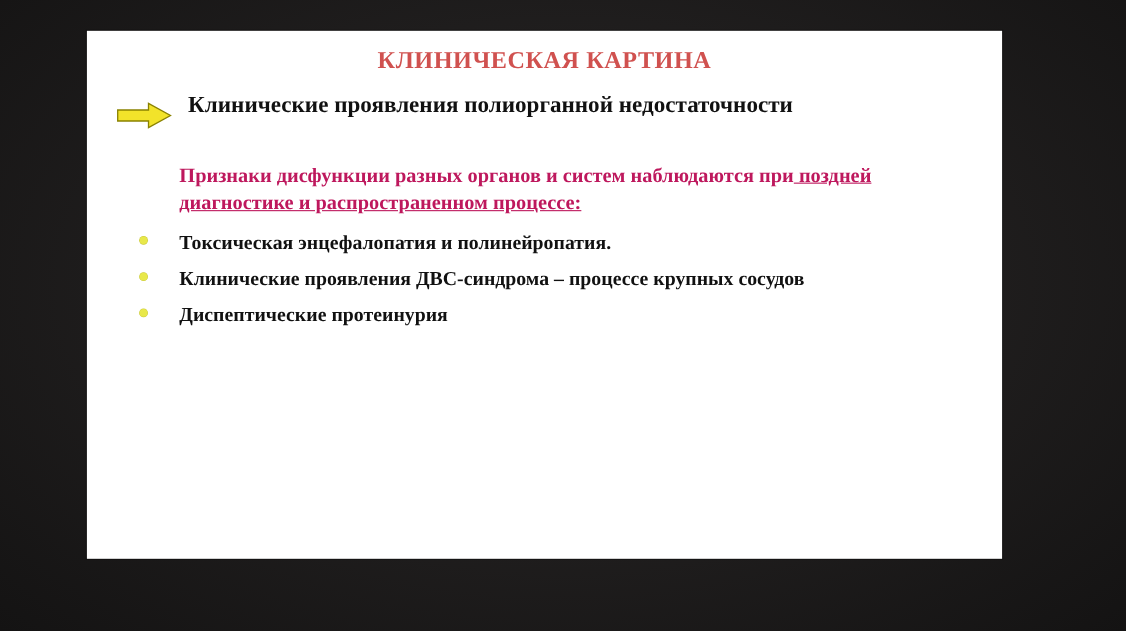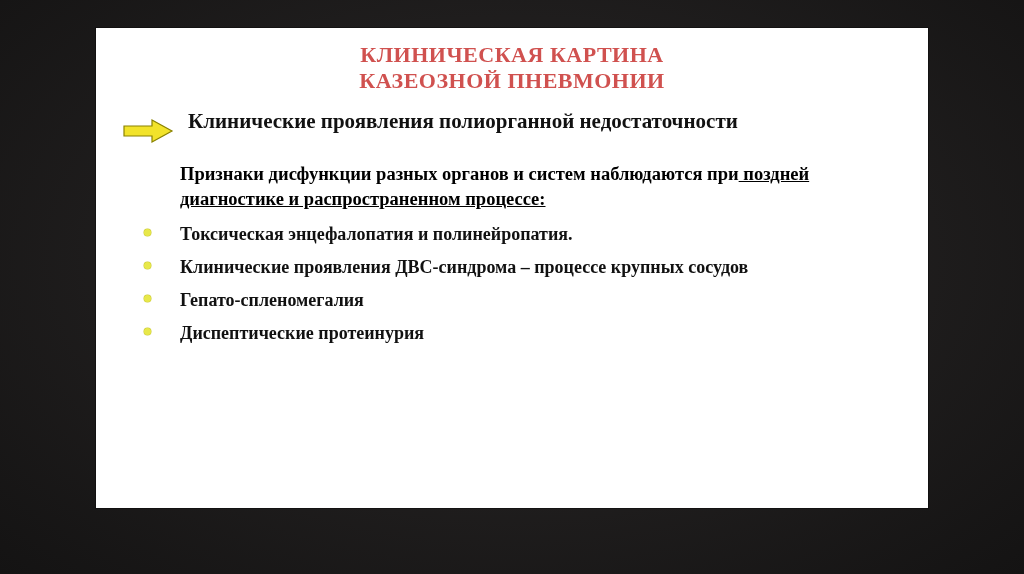--- a/index.html
+++ b/index.html
@@ -14,21 +14,21 @@
     overflow: hidden;
   }
   .slide-bg {
     position: absolute;
     inset: 0;
     background:
       radial-gradient(ellipse at 50% 45%, #2e2b2b 0%, #211f1f 45%, #141313 100%);
   }
   .slide-card {
     position: absolute;
-    left: 96px;
+    left: 79px;
     top: 28px;
     width: 832px;
     height: 480px;
     background: #ffffff;
     box-shadow: 0 0 0 1px rgba(0,0,0,0.3);
   }
   .title-block {
     text-align: center;
     padding-top: 14px;
   }
@@ -65,25 +65,25 @@
     flex: 1 1 auto;
     font-size: 21px;
     font-weight: bold;
     line-height: 27px;
     color: #111111;
     font-family: "Liberation Serif", serif;
     padding-right: 40px;
   }
   .para {
     margin-left: 66px;
-    margin-top: 18px;
+    margin-top: 30px;
     font-size: 18.5px;
     font-weight: bold;
     line-height: 25px;
-    color: #000000;
+    color: #be185d;
     padding-right: 50px;
   }
   .para .u {
     text-decoration: underline;
   }
   ul.bullets {
     list-style: none;
     margin: 10px 0 0 0;
     padding: 0;
     font-family: Liberation Serif, serif;
@@ -118,21 +118,20 @@
 </style>
 </head>
 <body>
 
 <div class="slide-bg"></div>
 
 <div class="slide-card">
 
   <div class="title-block">
     <div class="title-line">КЛИНИЧЕСКАЯ КАРТИНА</div>
-    <div class="title-line">КАЗЕОЗНОЙ ПНЕВМОНИИ</div>
   </div>
 
   <div class="content">
 
     <div class="lead-row">
       <div class="arrow-wrap">
         <svg class="arrow" width="52" height="26" viewBox="0 0 52 26">
           <polygon points="2,8 30,8 30,2 50,13 30,24 30,18 2,18" fill="#f2e32a" stroke="#8a8200" stroke-width="1.2"></polygon>
         </svg>
       </div>
@@ -153,24 +152,18 @@
       <li>
         <div class="dot-col">
             <span class="dot"></span>
           </div>
         <div class="bullet-text">Клинические проявления ДВС-синдрома – процессе крупных сосудов</div>
       </li>
       <li>
         <div class="dot-col">
             <span class="dot"></span>
           </div>
-        <div class="bullet-text">Гепато-спленомегалия</div>
-      </li>
-      <li>
-        <div class="dot-col">
-            <span class="dot"></span>
-          </div>
         <div class="bullet-text">Диспептические протеинурия</div>
       </li>
     </ul>
 
   </div>
 </div>
 
 </body></html>

